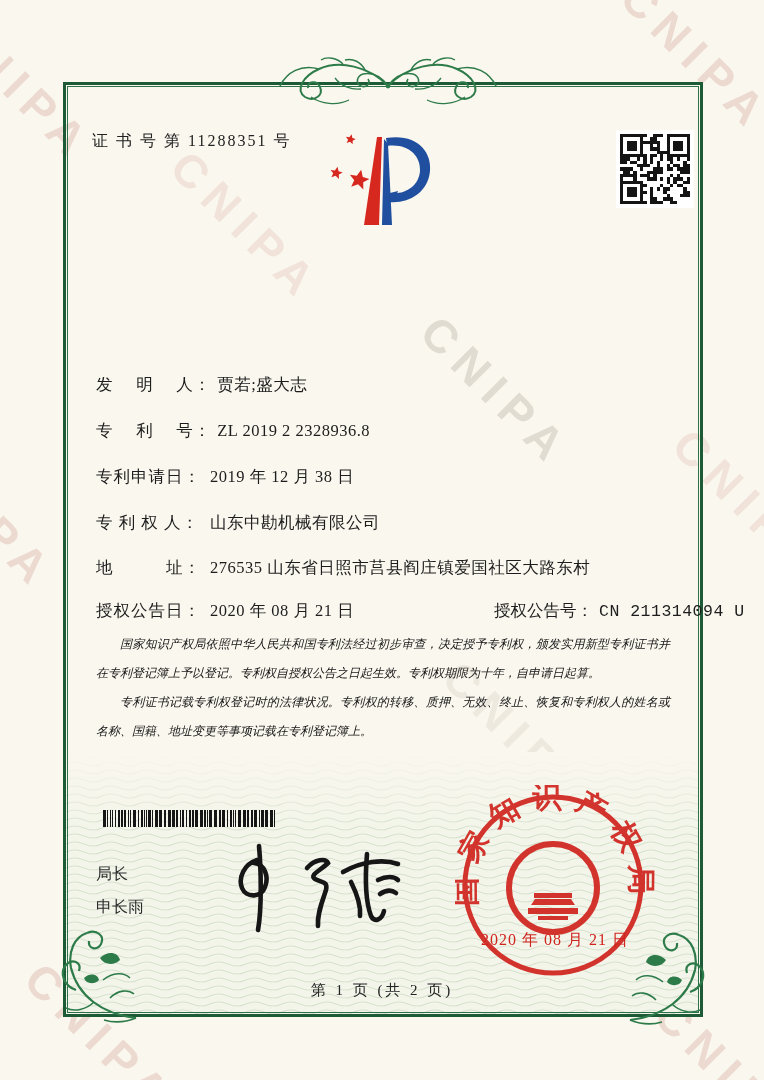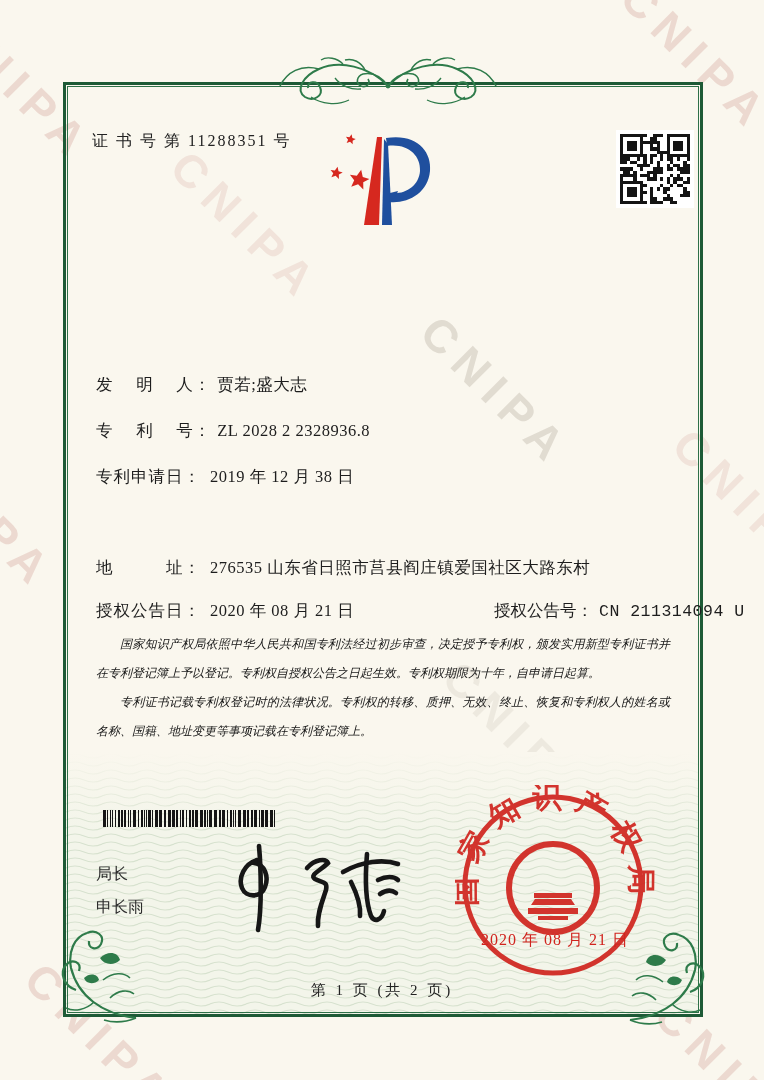--- a/index.html
+++ b/index.html
@@ -580,24 +580,27 @@
         <div></div>
         <div></div>
         <div></div>
       </div>
 
 
     <div class="row" style="top:374px">
       <span class="flabel">发　 明 　人：</span><span class="fvalue">贾若;盛大志</span>
     </div>
     <div class="row" style="top:420px">
-      <span class="flabel">专　 利 　号：</span><span class="fvalue">ZL 2028 2 2328936.8</span>
+      <span class="flabel">专　 利 　号：</span><span class="fvalue">ZL 2019 2 2328936.8</span>
     </div>
     <div class="row" style="top:466px">
       <span class="flabel">专利申请日：</span><span class="fvalue">2019 年 12 月 38 日</span>
+    </div>
+    <div class="row" style="top:512px">
+      <span class="flabel">专 利 权 人：</span><span class="fvalue">山东中勘机械有限公司</span>
     </div>
     <div class="row" style="top:557px">
       <span class="flabel">地　　　址：</span><span class="fvalue">276535 山东省日照市莒县阎庄镇爱国社区大路东村</span>
     </div>
     <div class="row" style="top:600px">
       <span class="flabel">授权公告日：</span><span class="fvalue">2020 年 08 月 21 日</span>
       <span class="pair2">
         <span>授权公告号：</span><span class="fvalue">CN 211314094 U</span>
       </span>
     </div>

